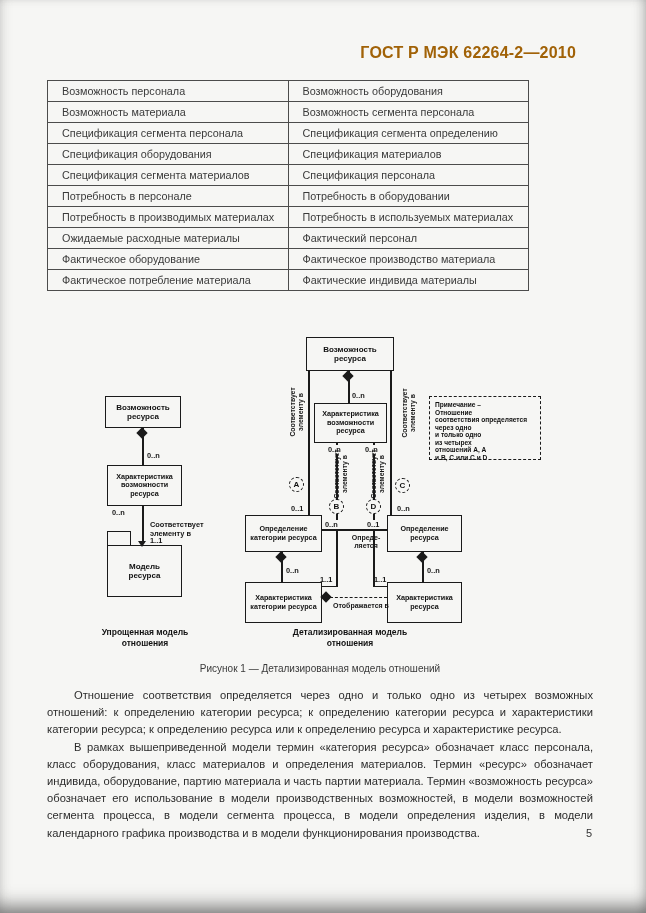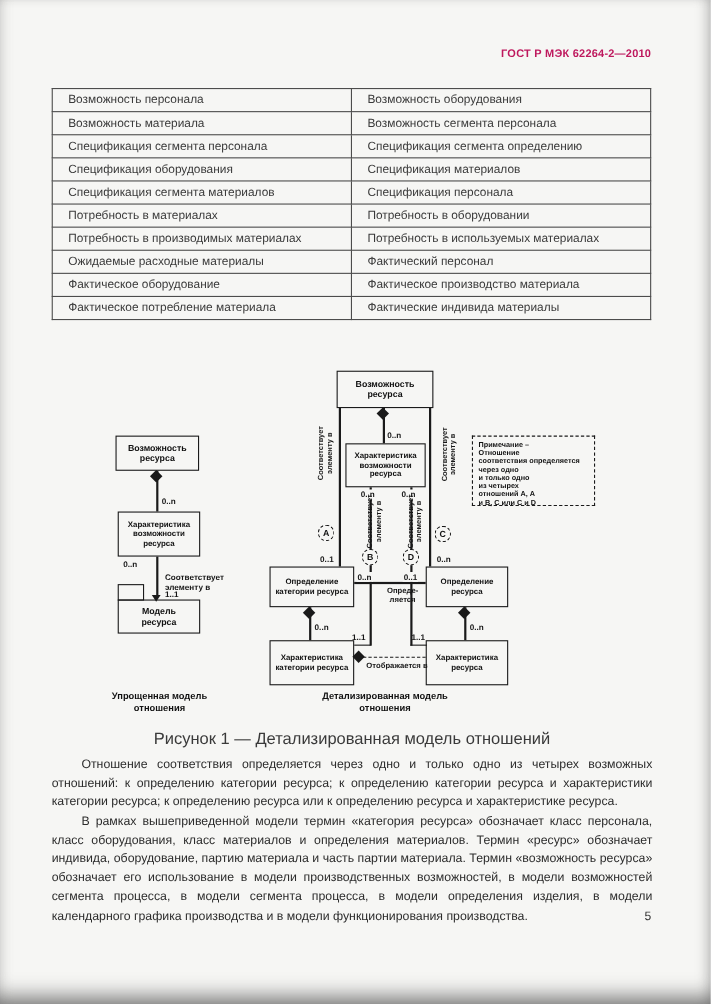--- a/index.html
+++ b/index.html
@@ -10,26 +10,26 @@
   }
   .page::after{
     content:"";position:absolute;inset:0;pointer-events:none;
     box-shadow:inset 0 -16px 18px -9px rgba(60,60,60,.65),
                inset -9px 0 12px -7px rgba(110,110,110,.35),
                inset 0 5px 8px -6px rgba(150,150,150,.25),
                inset 9px 0 12px -9px rgba(150,150,150,.20);
   }
   .abs{position:absolute;}
   .doc-header{
-    position:absolute;top:44px;right:54px;
-    font-size:10px;font-weight:bold;color:#be185d;letter-spacing:.2px;
+    position:absolute;top:44px;right:70px;
+    font-size:16px;font-weight:bold;color:#a16207;letter-spacing:.2px;
   }
   
   table.terms{
-    position:absolute;left:47px;top:80px;width:545px;
+    position:absolute;left:47px;top:80px;width:482px;
     border-collapse:collapse;table-layout:fixed;
   }
   table.terms td{
     border:1.3px solid #4c4c4c;height:20px;padding:0 4px 0 14px;
     font-size:10.8px;color:#3a3a3a;white-space:nowrap;overflow:hidden;
   }
   
   .uml{position:absolute;border:1.6px solid #1a1a1a;display:flex;flex-direction:row;box-sizing:border-box;background:transparent;}
   .uml .txt{flex:1;display:flex;align-items:center;justify-content:center;text-align:center;
     font-weight:bold;font-size:7.2px;line-height:8.4px;color:#111;white-space:pre-line;padding:1px 2px;}
@@ -50,21 +50,21 @@
     border-right:4px solid transparent;border-top:6px solid #1a1a1a;}
   .rel-label{position:absolute;font-weight:bold;font-size:7.4px;line-height:8.6px;color:#161616;white-space:pre-line;}
   .pkg{position:absolute;border:1.6px solid #1a1a1a;box-sizing:border-box;background:transparent;}
   .pkg-body{display:flex;align-items:center;justify-content:center;text-align:center;
     font-weight:bold;font-size:8px;line-height:9.5px;color:#111;white-space:pre-line;}
   .note-box{position:absolute;border:1.5px dashed #1a1a1a;padding:4px 5px;box-sizing:border-box;
     font-weight:bold;font-size:6.6px;line-height:7.5px;color:#111;white-space:pre-line;}
   .fig-cap{position:absolute;font-weight:bold;font-size:8.5px;line-height:11px;color:#111;
     text-align:center;white-space:pre-line;}
   .figure-caption{position:absolute;left:47px;top:663px;width:546px;text-align:center;
-    font-size:15px;color:#3a3a3a;}
+    font-size:10px;color:#3a3a3a;}
   .bodytext{position:absolute;left:47px;top:687px;width:546px;}
   .bodytext p{margin:0;font-size:11.2px;line-height:17.2px;text-align:justify;
     text-indent:27px;color:#2c2c2c;}
   .page-num{position:absolute;top:827px;left:560px;width:32px;text-align:right;
     font-size:11px;color:#333;}
 </style>
 </head>
 <body>
 
 <div class="page">
@@ -87,21 +87,21 @@
         </tr>
       <tr>
           <td>Спецификация оборудования</td>
           <td>Спецификация материалов</td>
         </tr>
       <tr>
           <td>Спецификация сегмента материалов</td>
           <td>Спецификация персонала</td>
         </tr>
       <tr>
-          <td>Потребность в материалах</td>
+          <td>Потребность в персонале</td>
           <td>Потребность в оборудовании</td>
         </tr>
       <tr>
           <td>Потребность в производимых материалах</td>
           <td>Потребность в используемых материалах</td>
         </tr>
       <tr>
           <td>Ожидаемые расходные материалы</td>
           <td>Фактический персонал</td>
         </tr>
@@ -132,21 +132,21 @@
 ресурса</div>
         <div class="comp"></div>
     </div>
     <div class="mult" style="left:112px;top:178px;">0..n</div>
     <div class="rel-label" style="left:150px;top:191px;">Соответствует
 элементу в</div>
     <div class="vline" style="left:142px;top:176px;height:36px;"></div>
     <div class="arrow-down" style="left:138px;top:211px;"></div>
     <div class="mult" style="left:150px;top:206px;">1..1</div>
     <div class="pkg" style="left:107px;top:201px;width:24px;height:15px;"></div>
-    <div class="pkg pkg-body" style="left:107px;top:215px;width:75px;height:31px;">Модель
+    <div class="pkg pkg-body" style="left:107px;top:215px;width:75px;height:52px;">Модель
 ресурса</div>
     <div class="fig-cap" style="left:75px;top:297px;width:140px;">Упрощенная модель
 отношения</div>
 
     <div class="uml big" style="left:306px;top:7px;width:88px;height:34px;">
       <div class="txt">Возможность
 ресурса</div>
         <div class="comp"></div>
     </div>
     <div class="vline" style="left:308px;top:40px;height:145px;"></div>

